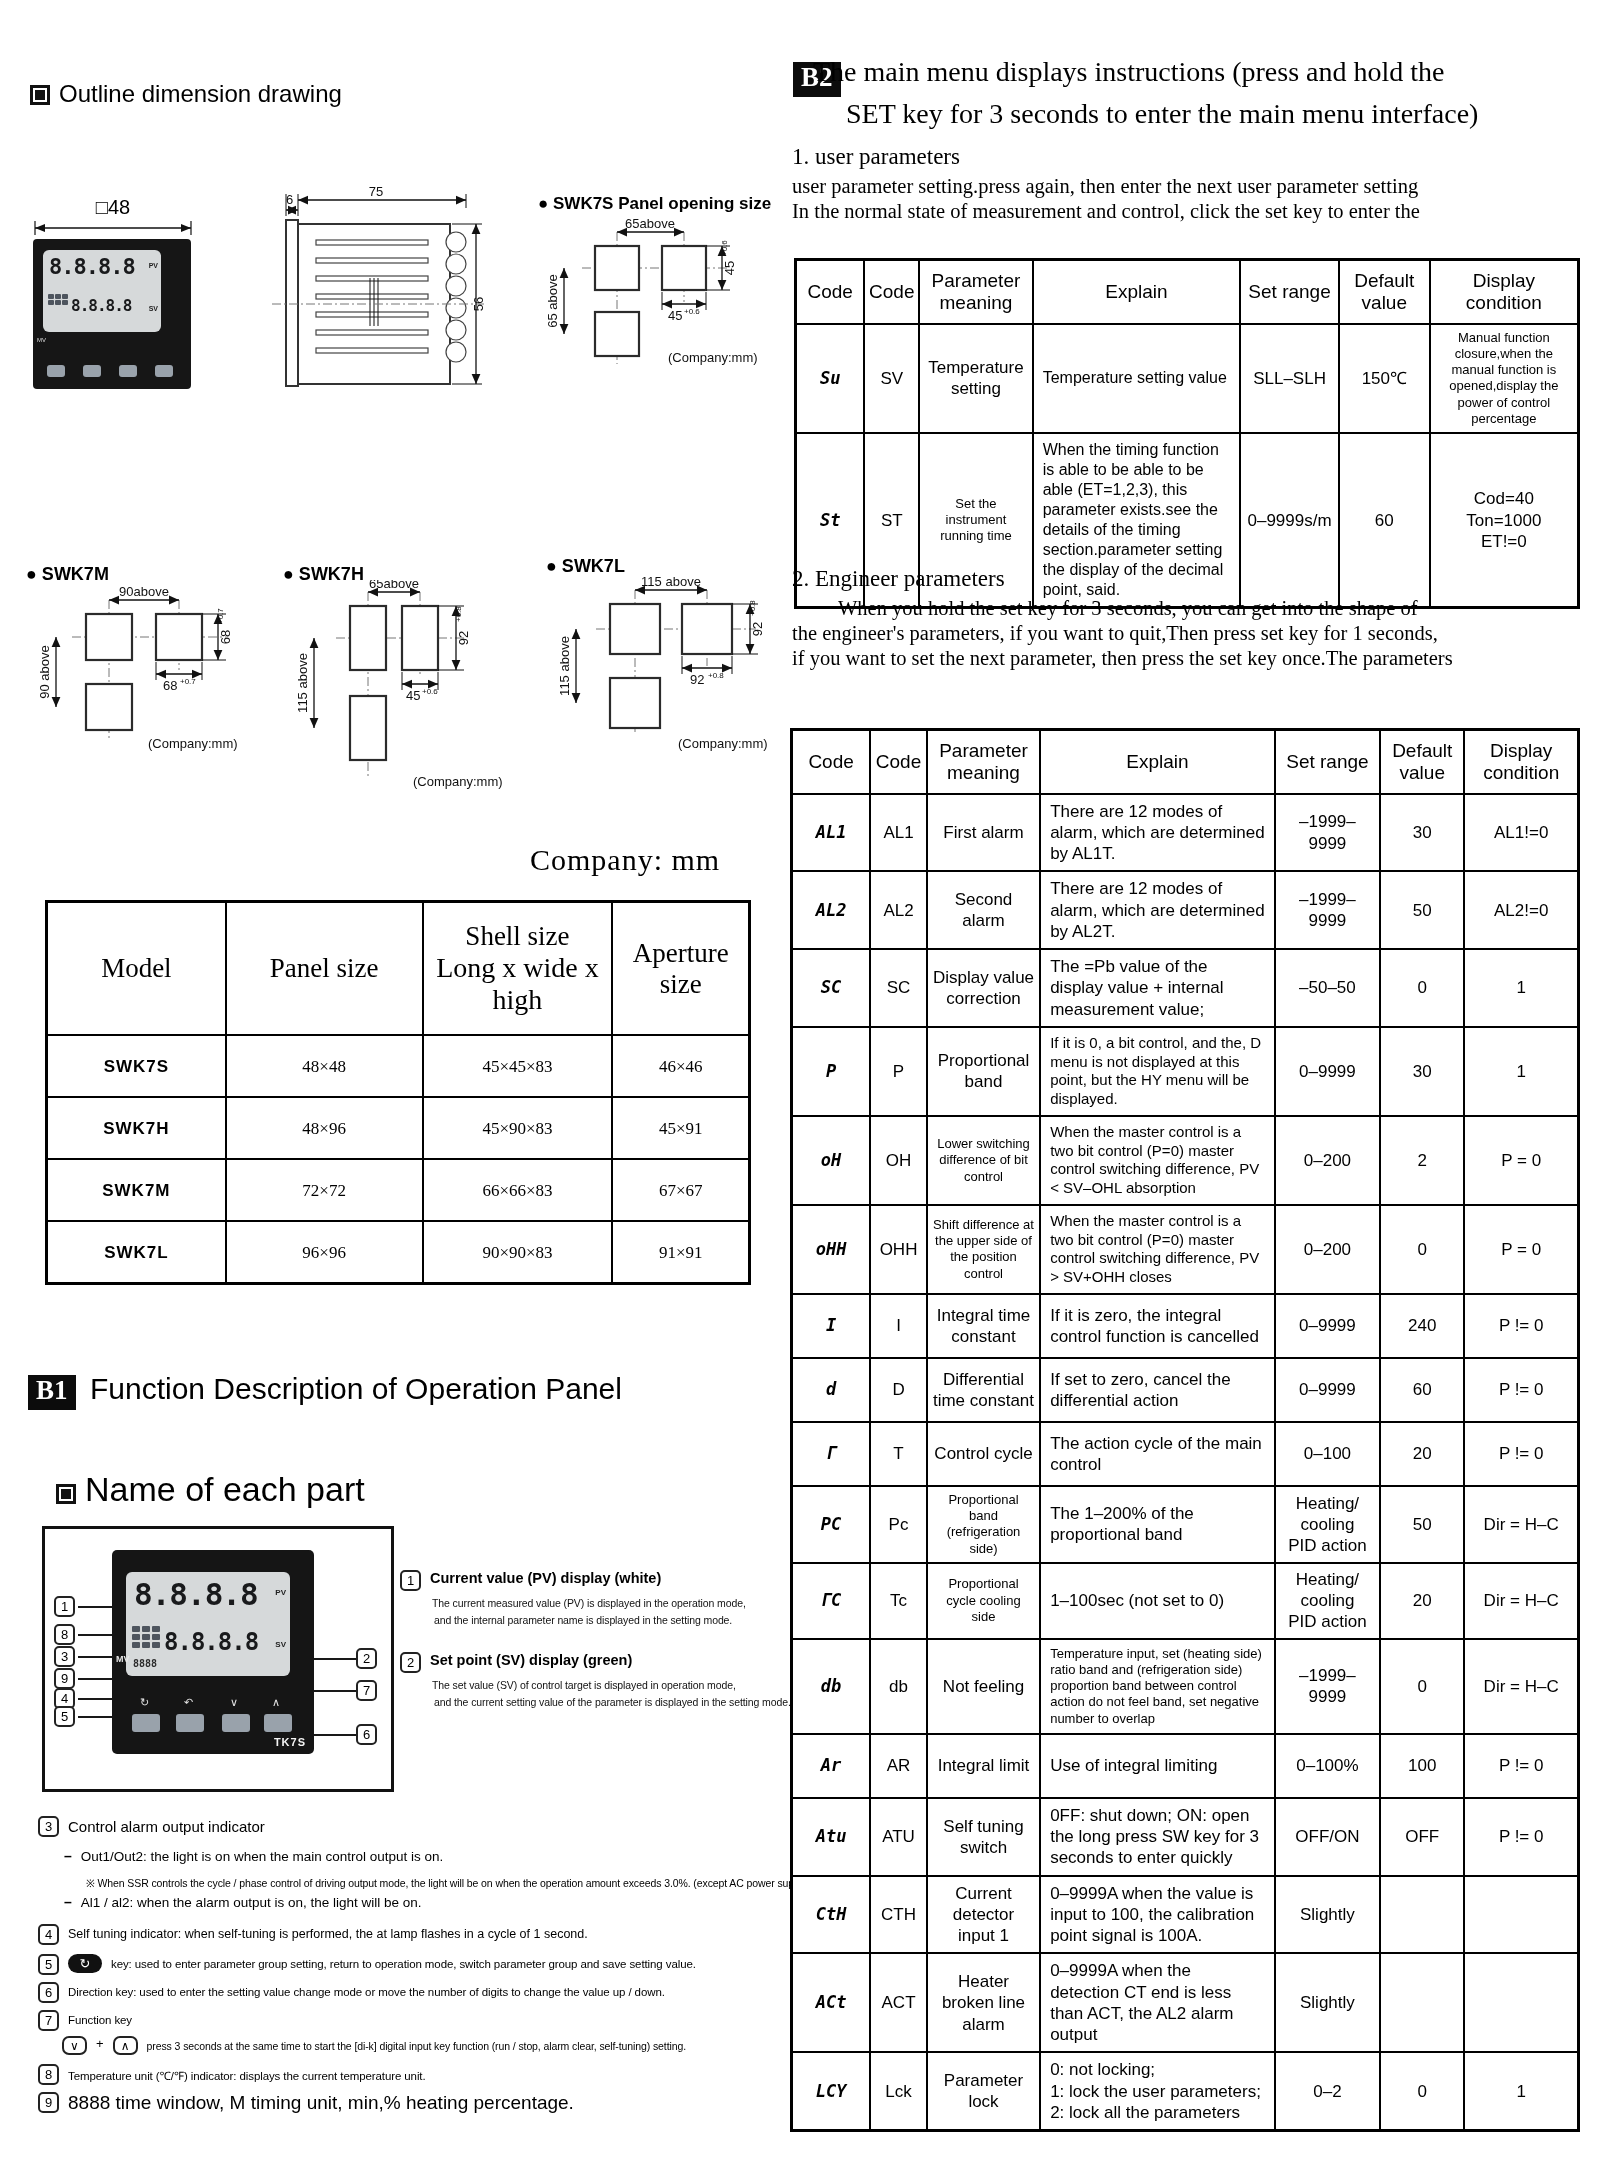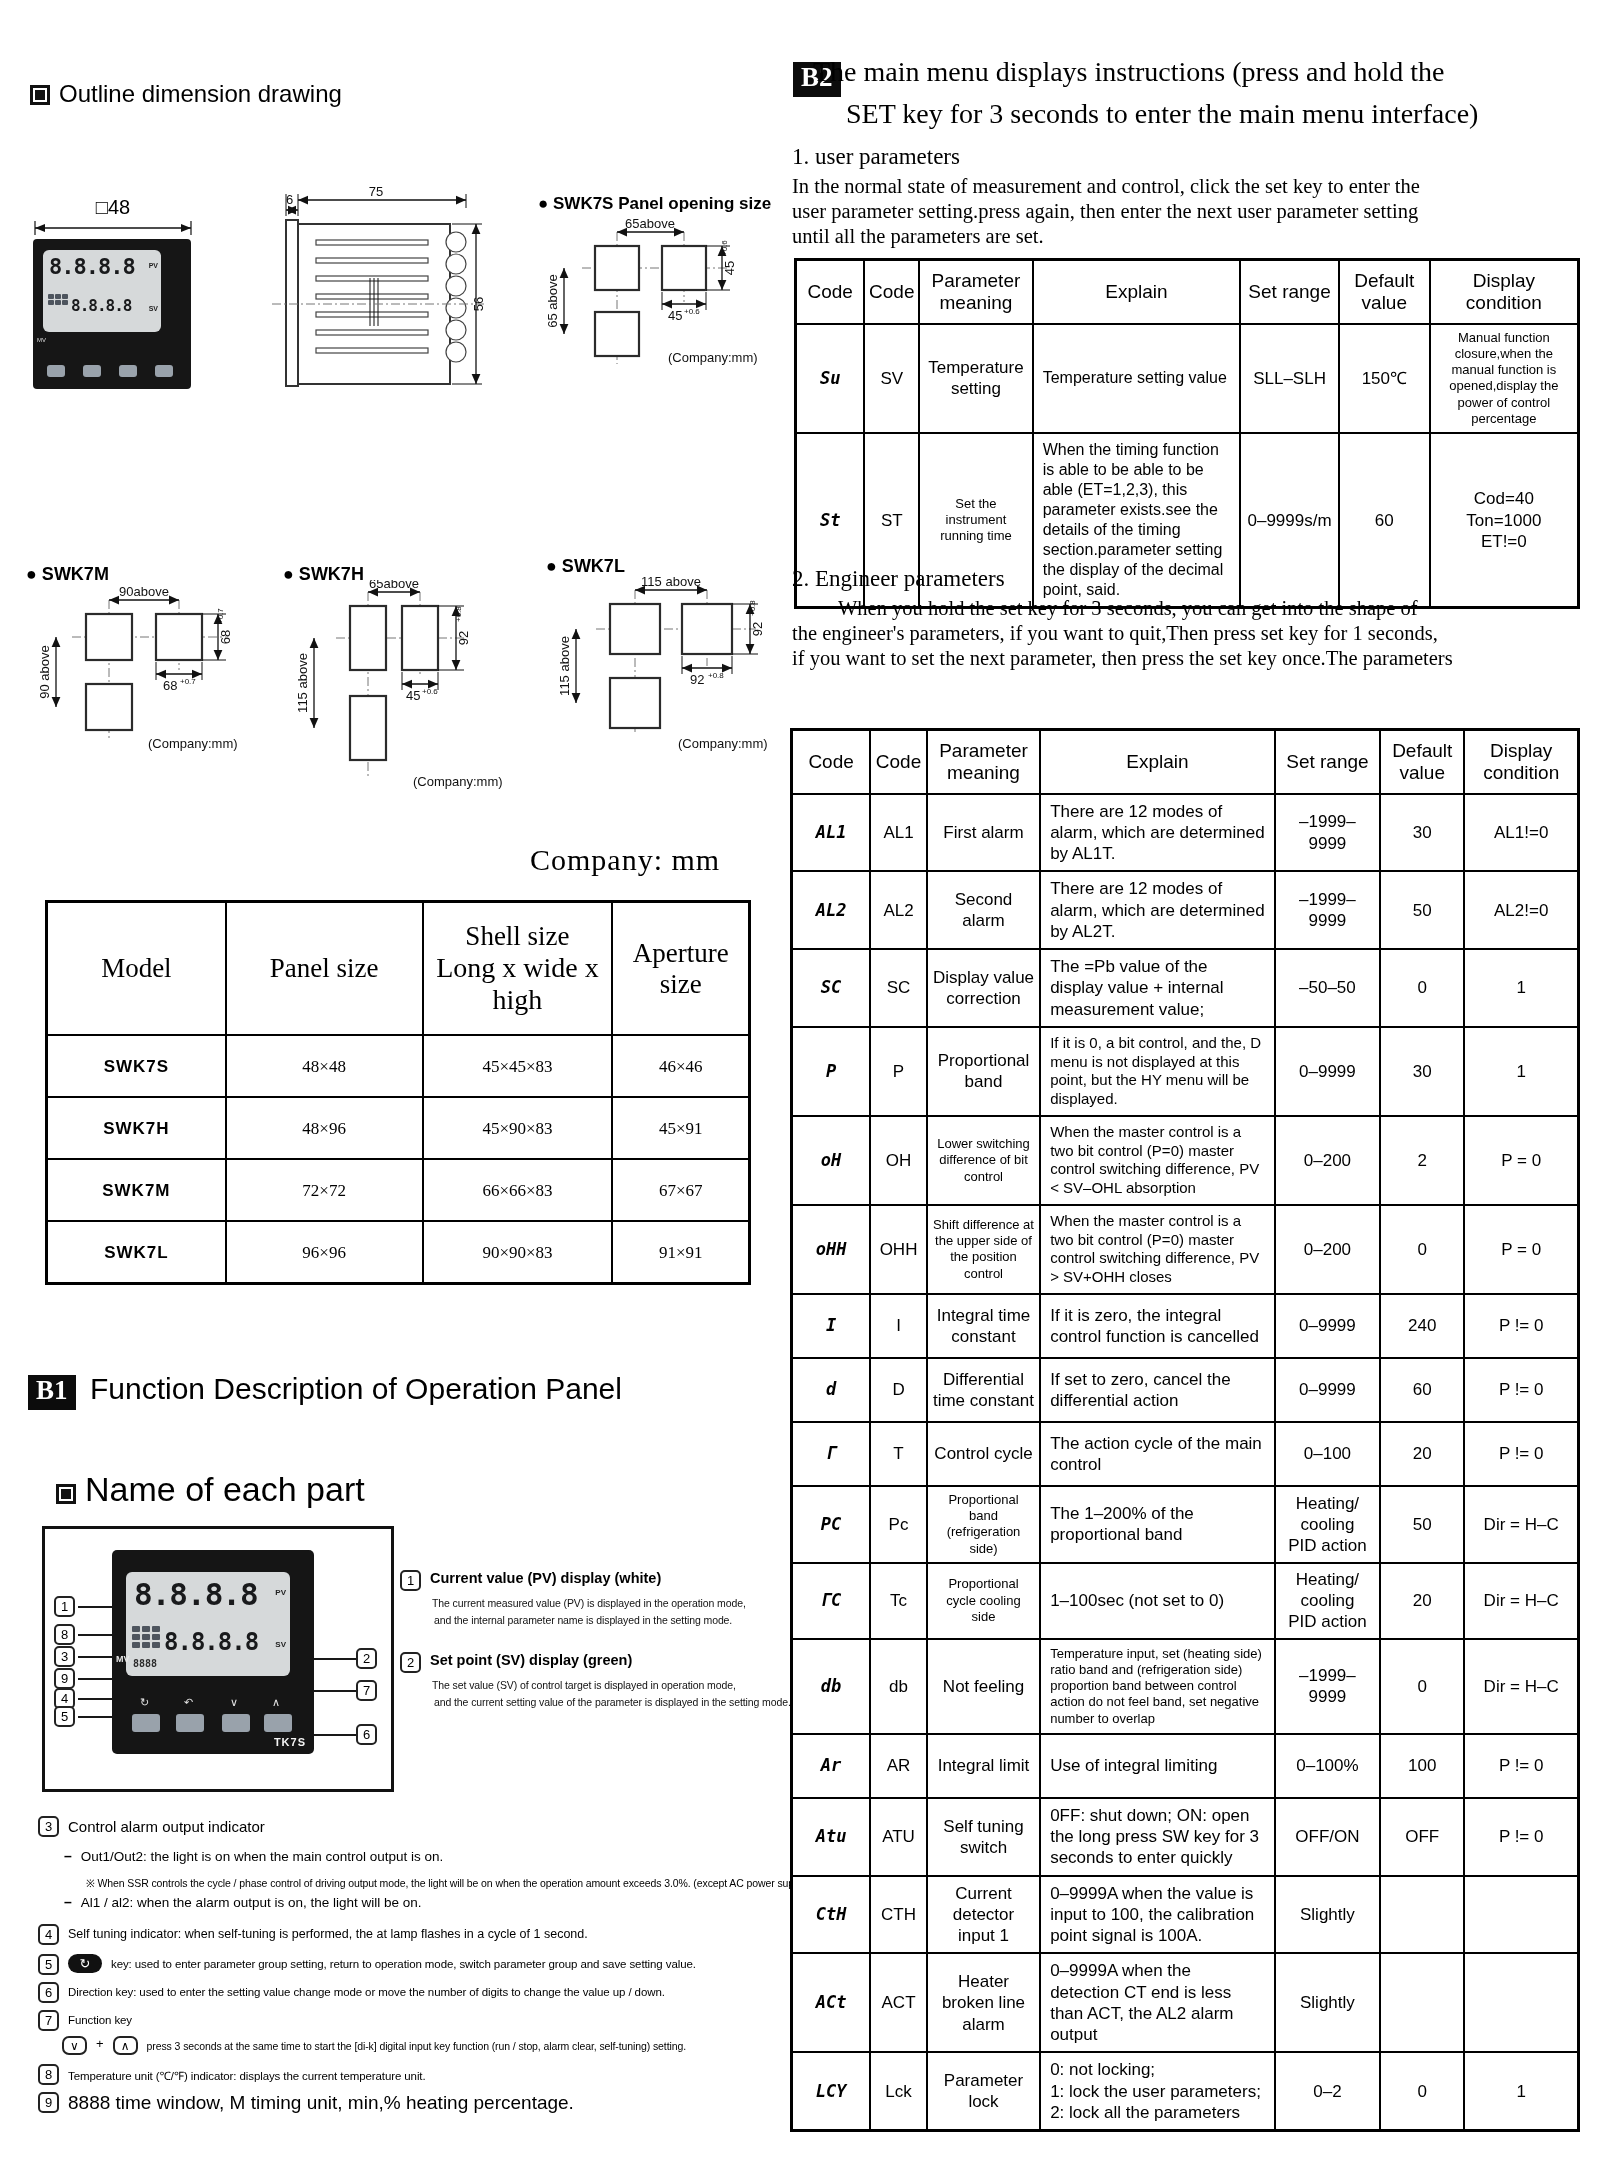--- a/index.html
+++ b/index.html
@@ -456,23 +456,22 @@
 </div>
 
 <div class="abs" style="left:793px;top:62px">
   <span class="b-badge">B2</span>
 </div>
 <div class="abs h1serif" style="left:813px;top:56px">The main menu displays instructions (press and hold the</div>
 <div class="abs h1serif" style="left:846px;top:98px">SET key for 3 seconds to enter the main menu interface)</div>
 
 <div class="abs h2serif" style="left:792px;top:144px">1. user parameters</div>
 <div class="abs para" style="left:792px;top:174px">
+  <div>user parameter setting.press again, then enter the next user parameter setting</div>
   <div>In the normal state of measurement and control, click the set key to enter the</div>
-  <div>user parameter setting.press again, then enter the next user parameter setting</div>
-  <div>until all the parameters are set.</div>
 </div>
 
 <table id="user-table" class="abs dtable" style="left:794px;top:258px;width:786px">
     <colgroup>
       <col style="width: 8.8%;">
       <col style="width: 7%;">
       <col style="width: 14.5%;">
       <col style="width: 26.5%;">
       <col style="width: 12.6%;">
       <col style="width: 11.6%;">

